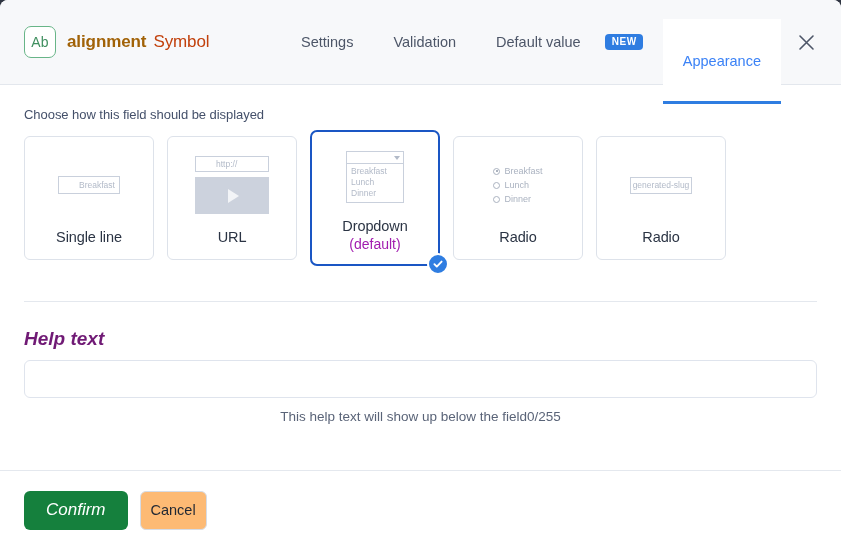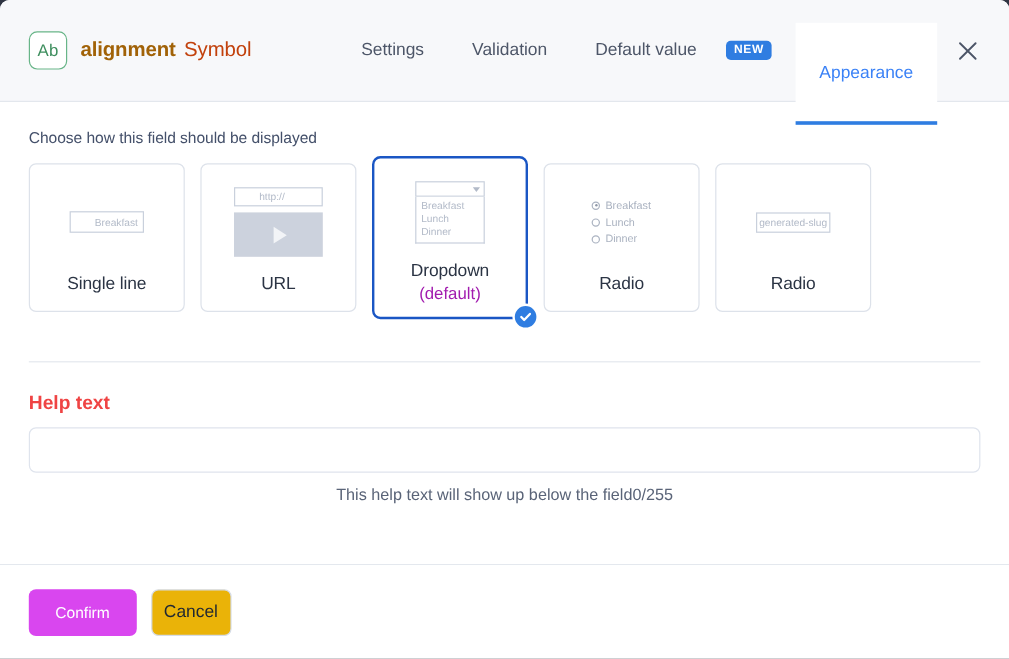--- a/index.html
+++ b/index.html
@@ -299,23 +299,24 @@
 
   
   .divider {
     height: 1px;
     background: #e4e8ee;
     margin: 35px 0 0 0;
   }
 
   .help-label {
     margin-top: 26px;
-    font-size: 16px;
+    font-size: 19px;
     font-weight: bold;
-    color: #ef4444;
+    color: #701a75;
+    font-style: italic;
   }
 
   .help-input {
     margin-top: 10px;
     width: 100%;
     height: 38px;
     border: 1px solid #dfe4ed;
     border-radius: 6px;
     background: #ffffff;
     padding: 0 12px;
@@ -348,33 +349,34 @@
     left: 0; right: 0; bottom: 0;
     height: 78px;
     display: flex;
     align-items: center;
     padding-left: 24px;
     gap: 12px;
     background: #ffffff;
   }
 
   .btn-confirm {
-    background: #d946ef;
+    background: #15803d;
     color: #ffffff;
     border: none;
     border-radius: 6px;
     height: 39px;
     padding: 0 22px;
-    font-size: 13px;
+    font-size: 17px;
     font-family: "Liberation Sans", sans-serif;
     cursor: pointer;
+    font-style: italic;
   }
 
   .btn-cancel {
-    background: #eab308;
+    background: #fdba74;
     color: #1f2733;
     border: 1px solid #d6dce6;
     border-radius: 6px;
     height: 39px;
     padding: 0 10px;
     font-size: 14.5px;
     font-family: "Liberation Sans", sans-serif;
     cursor: pointer;
   }
 </style>

